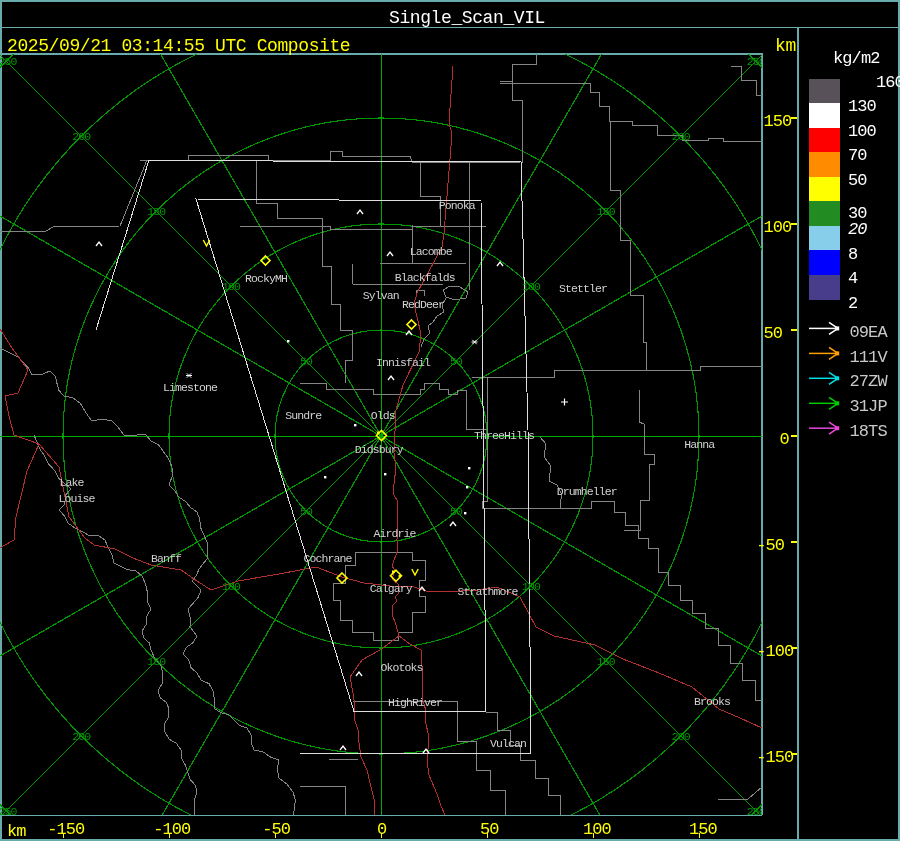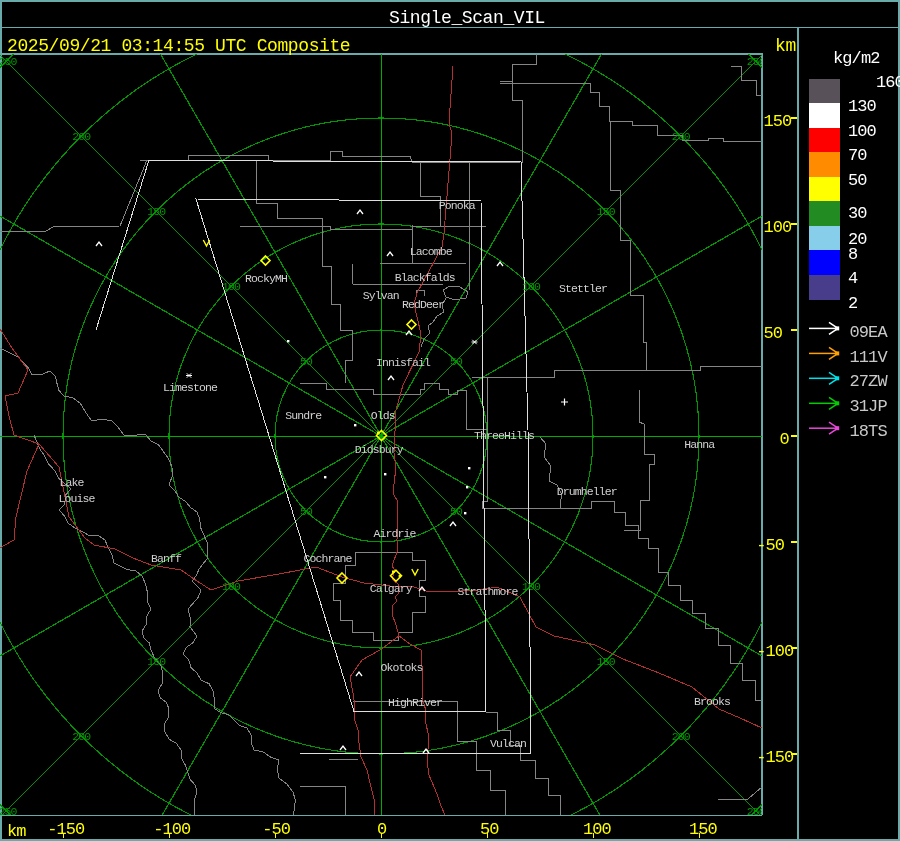--- a/index.html
+++ b/index.html
@@ -58,21 +58,21 @@
 <div style="position:absolute;left:809px;top:201.3px;width:31px;height:24.56px;background:#228B22"></div>
 <div style="position:absolute;left:809px;top:225.9px;width:31px;height:24.56px;background:#87CEEB"></div>
 <div style="position:absolute;left:809px;top:250.4px;width:31px;height:24.56px;background:#0000FF"></div>
 <div style="position:absolute;left:809px;top:275.0px;width:31px;height:24.56px;background:#483D8B"></div>
 <div class="t sml" style="left:848px;top:73.6px;color:#FFFFFF;margin-left:28px;">160</div>
 <div class="t sml" style="left:848px;top:98.2px;color:#FFFFFF;">130</div>
 <div class="t sml" style="left:848px;top:122.7px;color:#FFFFFF;">100</div>
 <div class="t sml" style="left:848px;top:147.3px;color:#FFFFFF;">70</div>
 <div class="t sml" style="left:848px;top:171.8px;color:#FFFFFF;">50</div>
 <div class="t sml" style="left:848px;top:196.4px;color:#FFFFFF;margin-top:9px;">30</div>
-<div class="t sml" style="left:848px;top:231px;color:#FFFFFF;">20</div>
+<div class="t sml" style="left:848px;top:221.0px;color:#FFFFFF;font-style:italic;">20</div>
 <div class="t sml" style="left:848px;top:245.5px;color:#FFFFFF;">8</div>
 <div class="t sml" style="left:848px;top:270.1px;color:#FFFFFF;">4</div>
 <div class="t sml" style="left:848px;top:294.6px;color:#FFFFFF;">2</div>
 <div class="t sml" style="left:849.5px;top:323.5px;color:#C8C8C8;">09EA</div>
 <div class="t sml" style="left:849.5px;top:348.5px;color:#C8C8C8;">111V</div>
 <div class="t sml" style="left:849.5px;top:373.4px;color:#C8C8C8;">27ZW</div>
 <div class="t sml" style="left:849.5px;top:398.4px;color:#C8C8C8;">31JP</div>
 <div class="t sml" style="left:849.5px;top:423.3px;color:#C8C8C8;">18TS</div>
 <svg style="position:absolute;left:798px;top:315px" width="102" height="130" viewBox="0 0 102 130">
 <line x1="11" y1="13.4" x2="38" y2="13.4" stroke="#FFFFFF" stroke-width="1.5"></line>

